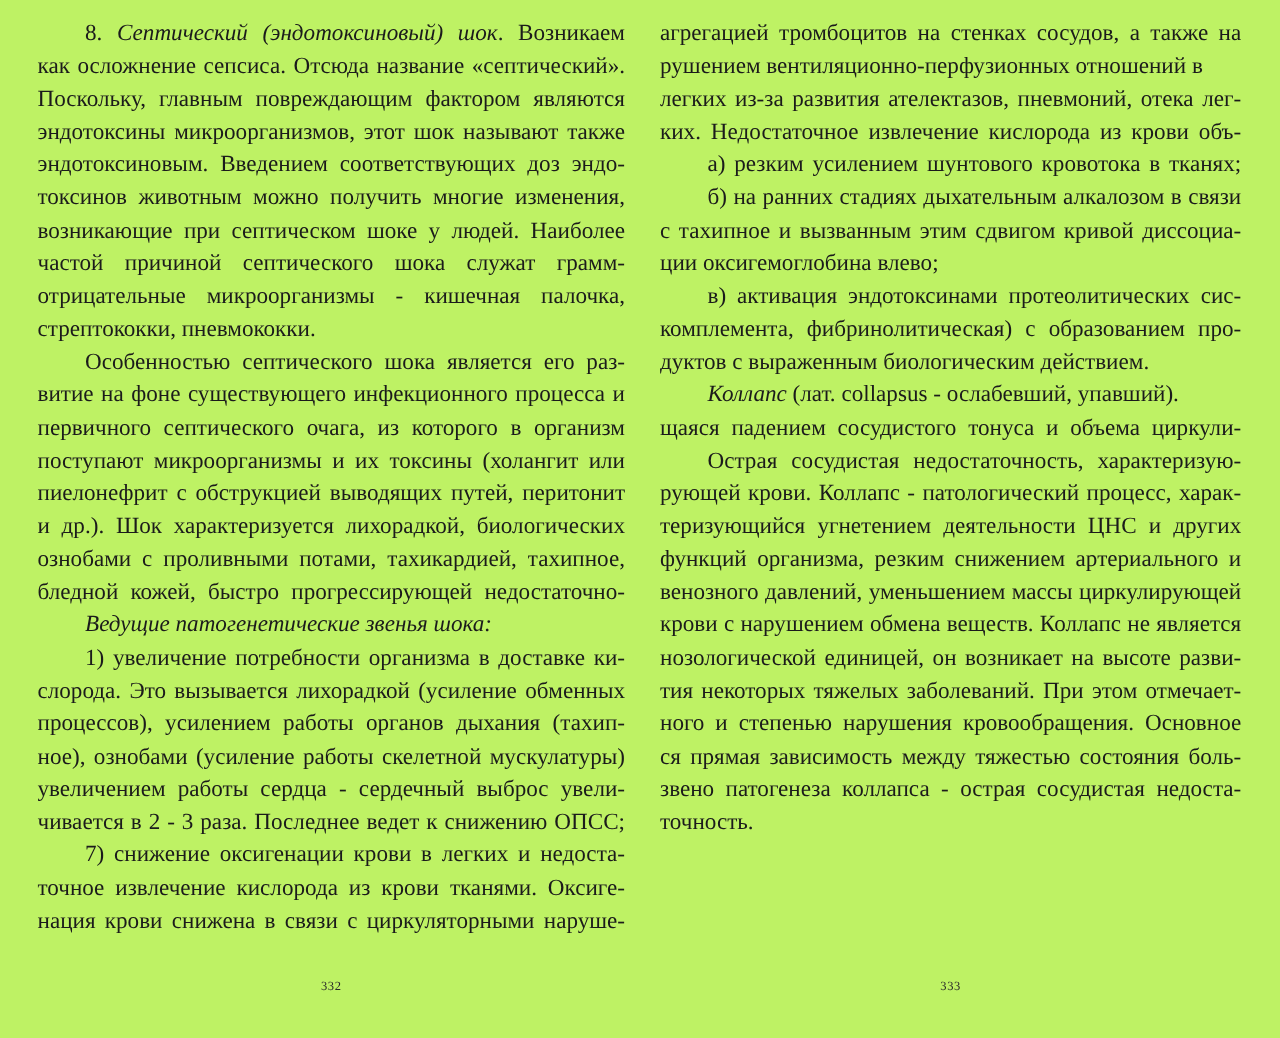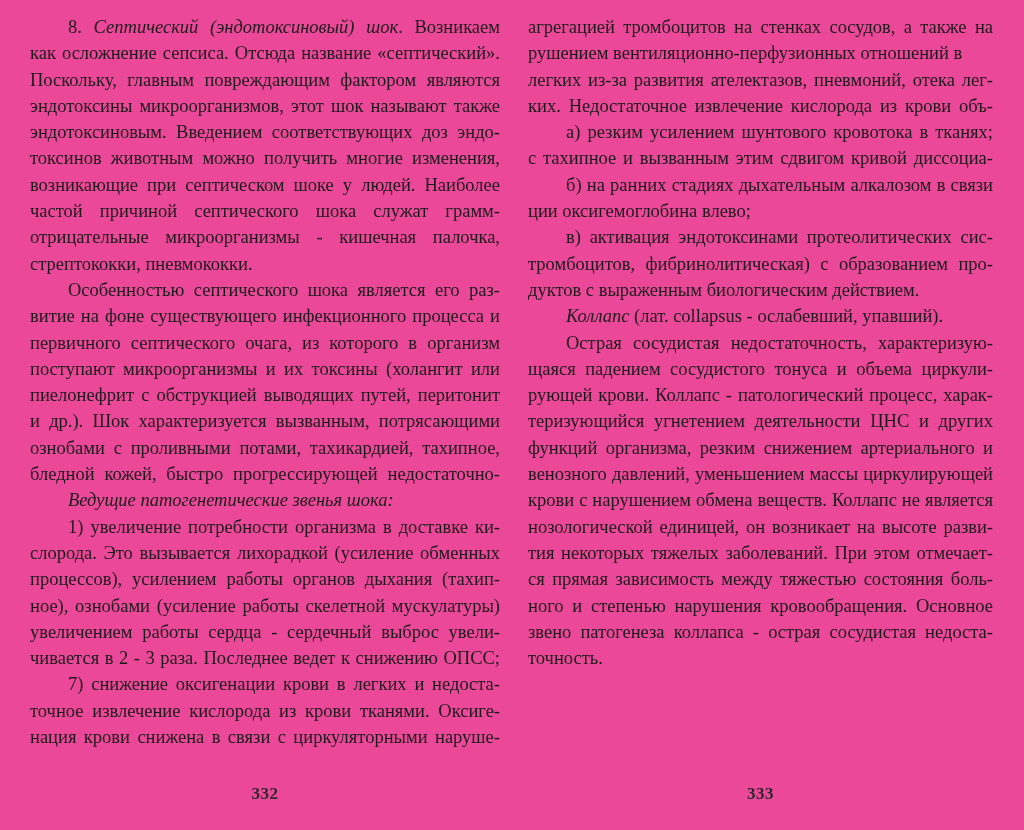--- a/index.html
+++ b/index.html
@@ -4,21 +4,21 @@
 <style>
   html, body {
     margin: 0;
     padding: 0;
     background: #ffffff;
   }
   .spread {
     position: relative;
     width: 1024px;
     height: 830px;
-    background: #ec4899;
+    background: #bef264;
     font-family: "Liberation Serif", serif;
     color: #1b1b1b;
     overflow: hidden;
   }
   .page {
     position: absolute;
     top: 0;
     height: 830px;
   }
   .page.left  { left: 30px;  width: 470px; }
@@ -40,24 +40,23 @@
   }
   .line.end { text-align-last: left; }
   .line.ind { text-indent: 38px; }
   .line em { font-style: italic; }
   .pagenum {
     position: absolute;
     top: 784px;
     left: 0;
     width: 100%;
     text-align: center;
-    font-size: 17px;
+    font-size: 10px;
     letter-spacing: 0.5px;
     color: #2a2a2a;
-    font-weight: bold;
   }
 </style>
 </head>
 <body>
 
 <div class="spread">
 
   <div class="page left">
     <div class="page-text">
         <div class="line ind"><span>8. </span><em>Септический (эндотоксиновый) шок</em><span>. Возникаем</span></div>
@@ -68,21 +67,21 @@
         <div class="line">токсинов животным можно получить многие изменения,</div>
         <div class="line">возникающие при септическом шоке у людей. Наиболее</div>
         <div class="line">частой причиной септического шока служат грамм-</div>
         <div class="line">отрицательные микроорганизмы - кишечная палочка,</div>
         <div class="line end">стрептококки, пневмококки.</div>
         <div class="line ind">Особенностью септического шока является его раз-</div>
         <div class="line">витие на фоне существующего инфекционного процесса и</div>
         <div class="line">первичного септического очага, из которого в организм</div>
         <div class="line">поступают микроорганизмы и их токсины (холангит или</div>
         <div class="line">пиелонефрит с обструкцией выводящих путей, перитонит</div>
-        <div class="line">и др.). Шок характеризуется вызванным, потрясающими</div>
+        <div class="line">и др.). Шок характеризуется лихорадкой, биологических</div>
         <div class="line">ознобами с проливными потами, тахикардией, тахипное,</div>
         <div class="line">бледной кожей, быстро прогрессирующей недостаточно-</div>
         <div class="line ind end"><em>Ведущие патогенетические звенья шока:</em></div>
         <div class="line ind">1) увеличение потребности организма в доставке ки-</div>
         <div class="line">слорода. Это вызывается лихорадкой (усиление обменных</div>
         <div class="line">процессов), усилением работы органов дыхания (тахип-</div>
         <div class="line">ное), ознобами (усиление работы скелетной мускулатуры)</div>
         <div class="line">увеличением работы сердца - сердечный выброс увели-</div>
         <div class="line">чивается в 2 - 3 раза. Последнее ведет к снижению ОПСС;</div>
         <div class="line ind">7) снижение оксигенации крови в легких и недоста-</div>
@@ -92,37 +91,37 @@
     <div class="pagenum">332</div>
   </div>
 
   <div class="page right">
     <div class="page-text">
         <div class="line">агрегацией тромбоцитов на стенках сосудов, а также на</div>
         <div class="line end">рушением вентиляционно-перфузионных отношений в</div>
         <div class="line">легких из-за развития ателектазов, пневмоний, отека лег-</div>
         <div class="line">ких. Недостаточное извлечение кислорода из крови объ-</div>
         <div class="line ind">а) резким усилением шунтового кровотока в тканях;</div>
+        <div class="line ind">б) на ранних стадиях дыхательным алкалозом в связи</div>
         <div class="line">с тахипное и вызванным этим сдвигом кривой диссоциа-</div>
-        <div class="line ind">б) на ранних стадиях дыхательным алкалозом в связи</div>
         <div class="line end">ции оксигемоглобина влево;</div>
         <div class="line ind">в) активация эндотоксинами протеолитических сис-</div>
-        <div class="line">тромбоцитов, фибринолитическая) с образованием про-</div>
+        <div class="line">комплемента, фибринолитическая) с образованием про-</div>
         <div class="line end">дуктов с выраженным биологическим действием.</div>
         <div class="line ind end"><em>Коллапс</em><span> (лат. collapsus - ослабевший, упавший).</span></div>
+        <div class="line">щаяся падением сосудистого тонуса и объема циркули-</div>
         <div class="line ind">Острая сосудистая недостаточность, характеризую-</div>
-        <div class="line">щаяся падением сосудистого тонуса и объема циркули-</div>
         <div class="line">рующей крови. Коллапс - патологический процесс, харак-</div>
         <div class="line">теризующийся угнетением деятельности ЦНС и других</div>
         <div class="line">функций организма, резким снижением артериального и</div>
         <div class="line">венозного давлений, уменьшением массы циркулирующей</div>
         <div class="line">крови с нарушением обмена веществ. Коллапс не является</div>
         <div class="line">нозологической единицей, он возникает на высоте разви-</div>
         <div class="line">тия некоторых тяжелых заболеваний. При этом отмечает-</div>
+        <div class="line">ного и степенью нарушения кровообращения. Основное</div>
         <div class="line">ся прямая зависимость между тяжестью состояния боль-</div>
-        <div class="line">ного и степенью нарушения кровообращения. Основное</div>
         <div class="line">звено патогенеза коллапса - острая сосудистая недоста-</div>
         <div class="line end">точность.</div>
       </div>
     <div class="pagenum">333</div>
   </div>
 
 </div>
 
 </body></html>

